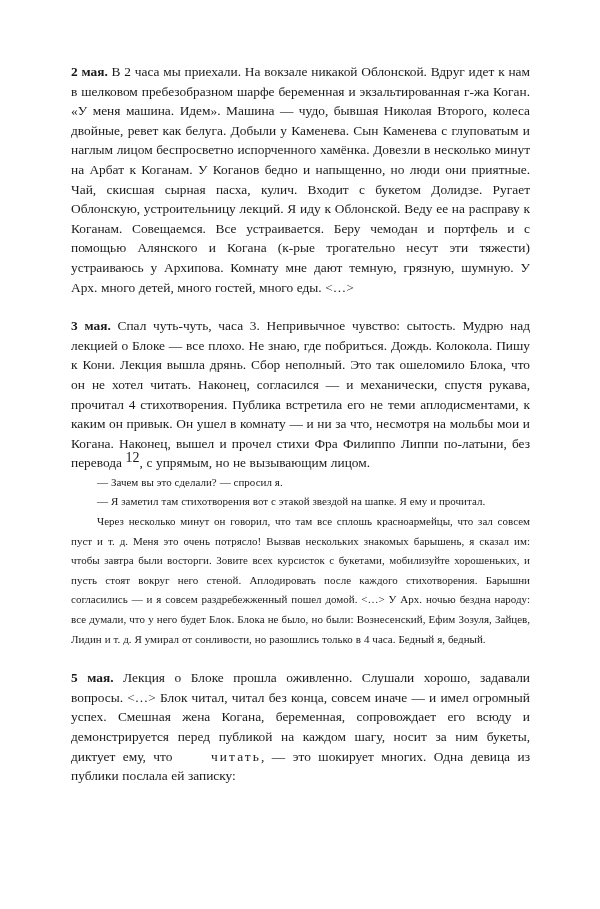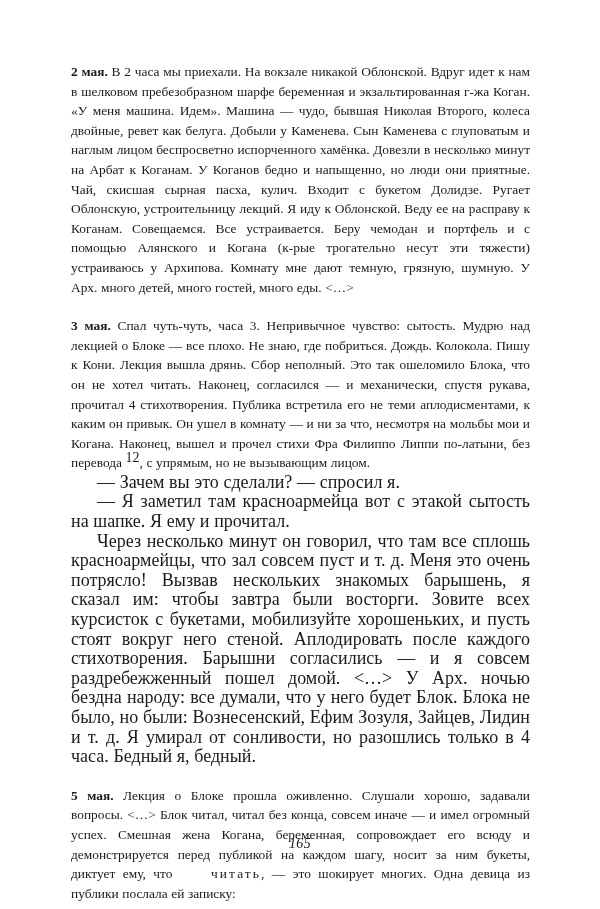--- a/index.html
+++ b/index.html
@@ -39,21 +39,21 @@
     hyphens: manual;
     word-spacing: 0.2px;
   }
 
   .entry:last-of-type {
     margin-bottom: 0;
   }
 
   .para {
     margin: 0;
-    font-size: 18px;
+    font-size: 11px;
     line-height: 19.6px;
     text-align: justify;
     text-justify: inter-word;
     text-indent: 26px;
     word-spacing: 0.2px;
   }
 
   .date {
     font-weight: bold;
   }
@@ -86,23 +86,22 @@
 
 <div id="page">
 
   <div id="text-column">
 
     <p class="entry"><span class="date">2 мая.</span><span> В 2 часа мы приехали. На вокзале никакой Облонской. Вдруг идет к нам в шелковом пребезобразном шарфе беременная и экзальтированная г-жа Коган. «У меня машина. Идем». Машина — чудо, бывшая Николая Второго, колеса двойные, ревет как белуга. Добыли у Каменева. Сын Каменева с глуповатым и наглым лицом беспросветно испорченного хамёнка. Довезли в несколько минут на Арбат к Коганам. У Коганов бедно и напыщенно, но люди они приятные. Чай, скисшая сырная пасха, кулич. Входит с букетом Долидзе. Ругает Облонскую, устроительницу лекций. Я иду к Облонской. Веду ее на расправу к Коганам. Совещаемся. Все устраивается. Беру чемодан и портфель и с помощью Алянского и Когана (к-рые трогательно несут эти тяжести) устраиваюсь у Архипова. Комнату мне дают темную, грязную, шумную. У Арх. много детей, много гостей, много еды. &lt;…&gt;</span></p>
 
     <p class="entry" style="margin-bottom:0;"><span class="date">3 мая.</span><span> Спал чуть-чуть, часа 3. Непривычное чувство: сытость. Мудрю над лекцией о Блоке — все плохо. Не знаю, где побриться. Дождь. Колокола. Пишу к Кони. Лекция вышла дрянь. Сбор неполный. Это так ошеломило Блока, что он не хотел читать. Наконец, согласился — и механически, спустя рукава, прочитал 4 стихотворения. Публика встретила его не теми аплодисментами, к каким он привык. Он ушел в комнату — и ни за что, несмотря на мольбы мои и Когана. Наконец, вышел и прочел стихи Фра Филиппо Липпи по-латыни, без перевода </span><span class="fn">12</span><span>, с упрямым, но не вызывающим лицом.</span></p>
 
     <p class="para">— Зачем вы это сделали? — спросил я.</p>
-    <p class="para">— Я заметил там красноармейца вот с этакой сытость на шапке. Я ему и прочитал.</p>
+    <p class="para">— Я заметил там стихотворения вот с этакой звездой на шапке. Я ему и прочитал.</p>
     <p class="para" style="margin-bottom:19px;">Через несколько минут он говорил, что там все сплошь красноармейцы, что зал совсем пуст и т. д. Меня это очень потрясло! Вызвав нескольких знакомых барышень, я сказал им: чтобы завтра были восторги. Зовите всех курсисток с букетами, мобилизуйте хорошеньких, и пусть стоят вокруг него стеной. Аплодировать после каждого стихотворения. Барышни согласились — и я совсем раздребежженный пошел домой. &lt;…&gt; У Арх. ночью бездна народу: все думали, что у него будет Блок. Блока не было, но были: Вознесенский, Ефим Зозуля, Зайцев, Лидин и т. д. Я умирал от сонливости, но разошлись только в 4 часа. Бедный я, бедный.</p>
 
 
     <p class="entry"><span class="date">5 мая.</span><span> Лекция о Блоке прошла оживленно. Слушали хорошо, задавали вопросы. &lt;…&gt; Блок читал, читал без конца, совсем иначе — и имел огромный успех. Смешная жена Когана, беременная, сопровождает его всюду и демонстрируется перед публикой на каждом шагу, носит за ним букеты, диктует ему, что </span><span class="spaced">читать</span><span>, — это шокирует многих. Одна девица из публики послала ей записку:</span></p>
 
   </div>
 
-  <div id="folio">165</div>
 
 </div>
 
 </body></html>

